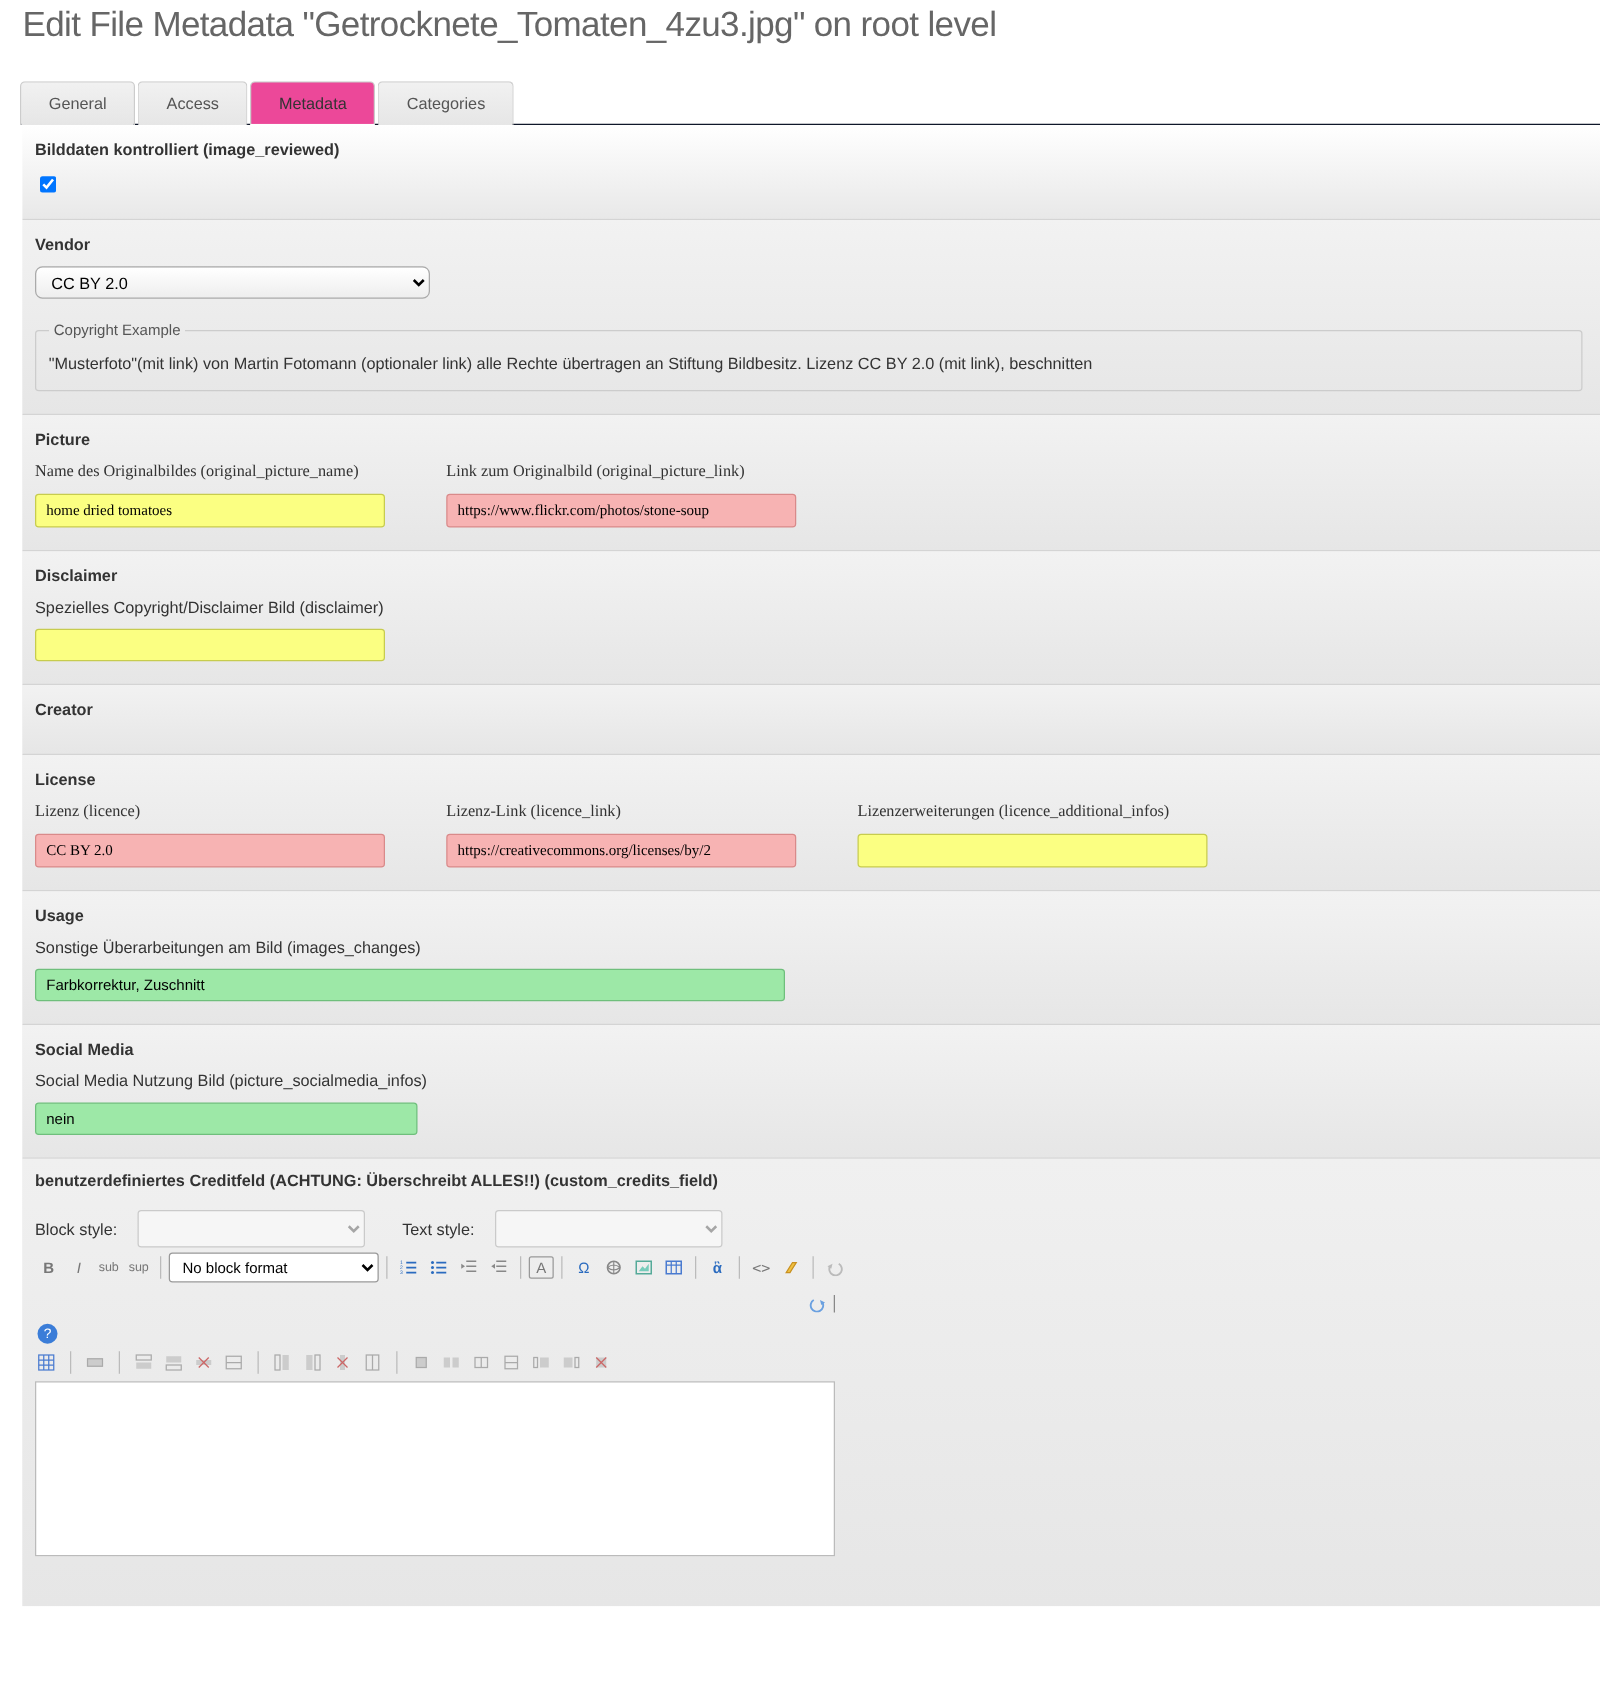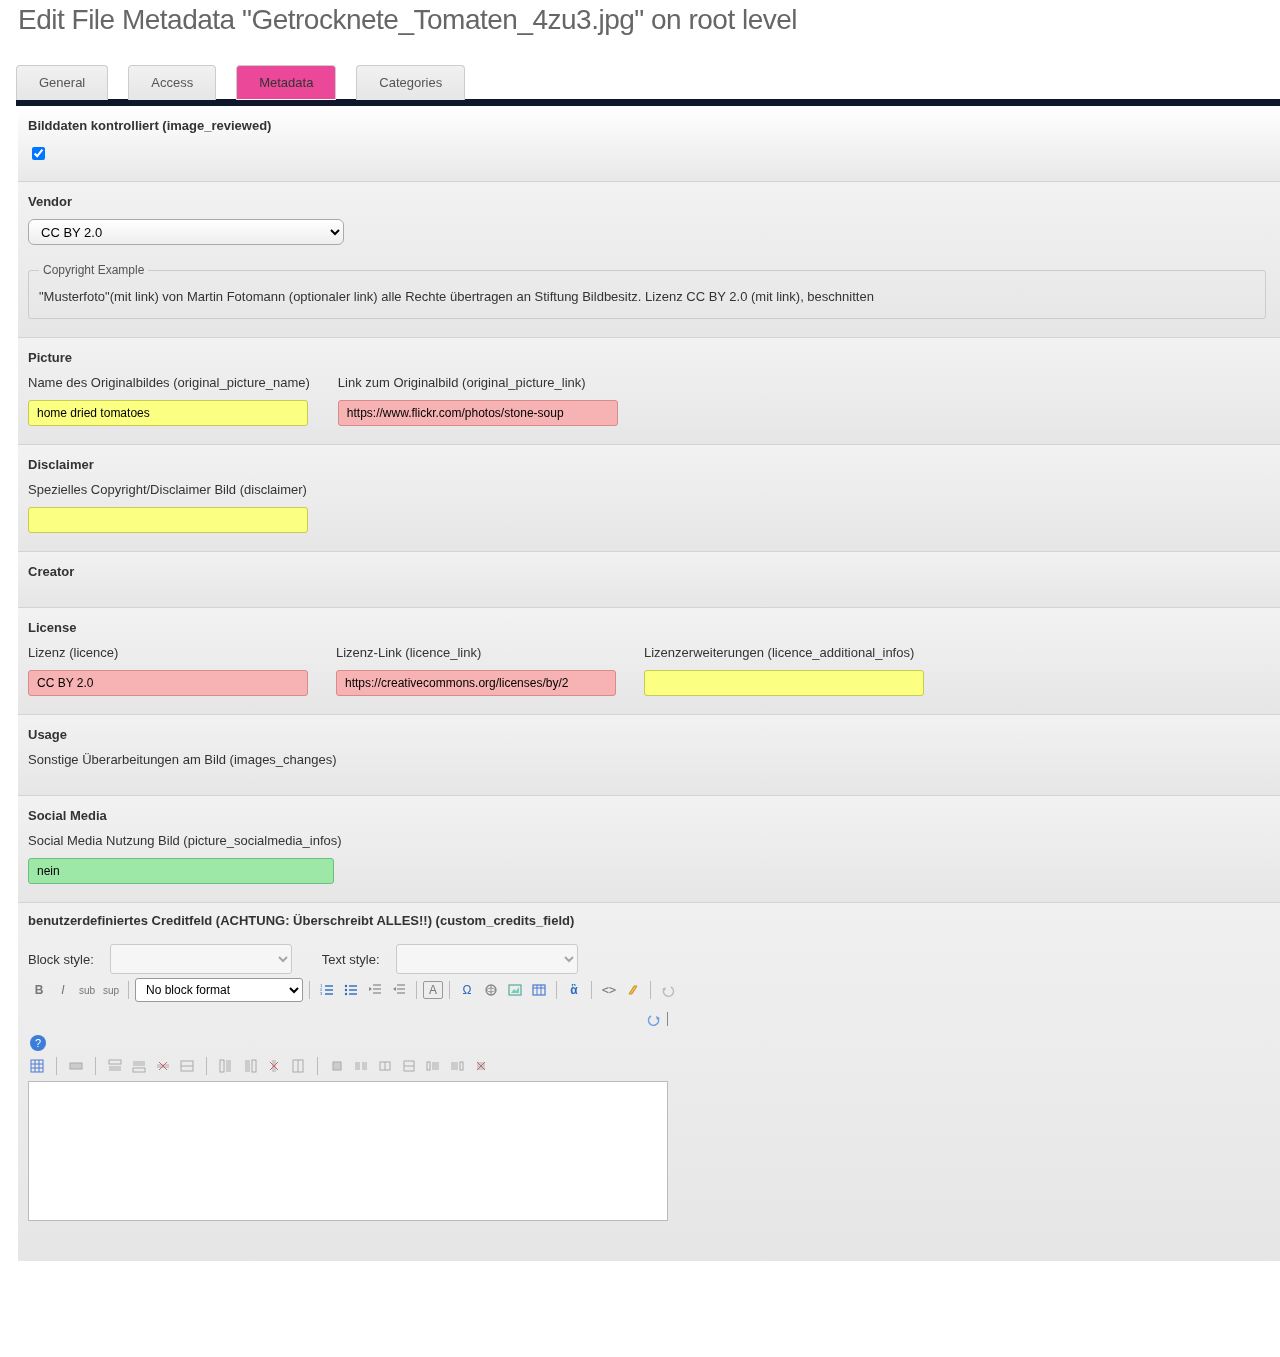--- a/index.html
+++ b/index.html
@@ -13,23 +13,22 @@
   }
   h1.page-title {
     font-size: 28px;
     font-weight: 400;
     color: #666;
     margin: 4px 0 28px 0;
     letter-spacing: -0.5px;
   }
   .tabs {
     display: flex;
-    border-bottom: 7px solid #0f172a;
+    border-bottom: 1px solid #0f172a;
     margin-left: -2px;
-    gap: 18px;
   }
   .tab {
     padding: 9px 22px;
     border: 1px solid #ccc;
     border-bottom: none;
     background: linear-gradient(#f1f1f1,#e6e6e6);
     color: #555;
     margin-right: 2px;
     border-radius: 4px 4px 0 0;
     cursor: pointer;
@@ -52,21 +51,21 @@
     background: linear-gradient(#f2f2f2,#e6e6e6);
   }
   .section:first-child {
     background: linear-gradient(#ffffff,#e8e8e8);
   }
   .section-title {
     font-weight: bold;
     margin: 0 0 10px 0;
     font-size: 13px;
   }
-  .row { display:flex; flex-wrap:wrap; gap: 28px; }
+  .row { display:flex; flex-wrap:wrap; gap: 49px; font-family: Liberation Serif, serif; }
   .field { display:flex; flex-direction:column; }
   .field-label { margin-bottom: 10px; color:#333; font-size:13px; }
   input.tfield, select.tfield {
     font-family: inherit;
     font-size: 12px;
     padding: 5px 8px;
     border: 1px solid #bbb;
     border-radius: 3px;
     background:#fff;
   }
@@ -200,20 +199,21 @@
         <div class="field-label">Lizenzerweiterungen (licence_additional_infos)</div>
         <input class="tfield yellow w-280" value="" style="">
       </div>
     </div>
   </div>
 
   <div class="section">
     <div class="section-title">Usage</div>
     <div class="field">
       <div class="field-label">Sonstige Überarbeitungen am Bild (images_changes)</div>
+      <input class="tfield green w-600" value="Farbkorrektur, Zuschnitt" style="">
     </div>
   </div>
 
   <div class="section">
     <div class="section-title">Social Media</div>
     <div class="field">
       <div class="field-label">Social Media Nutzung Bild (picture_socialmedia_infos)</div>
       <input class="tfield green w-256" value="nein" style="">
     </div>
   </div>

